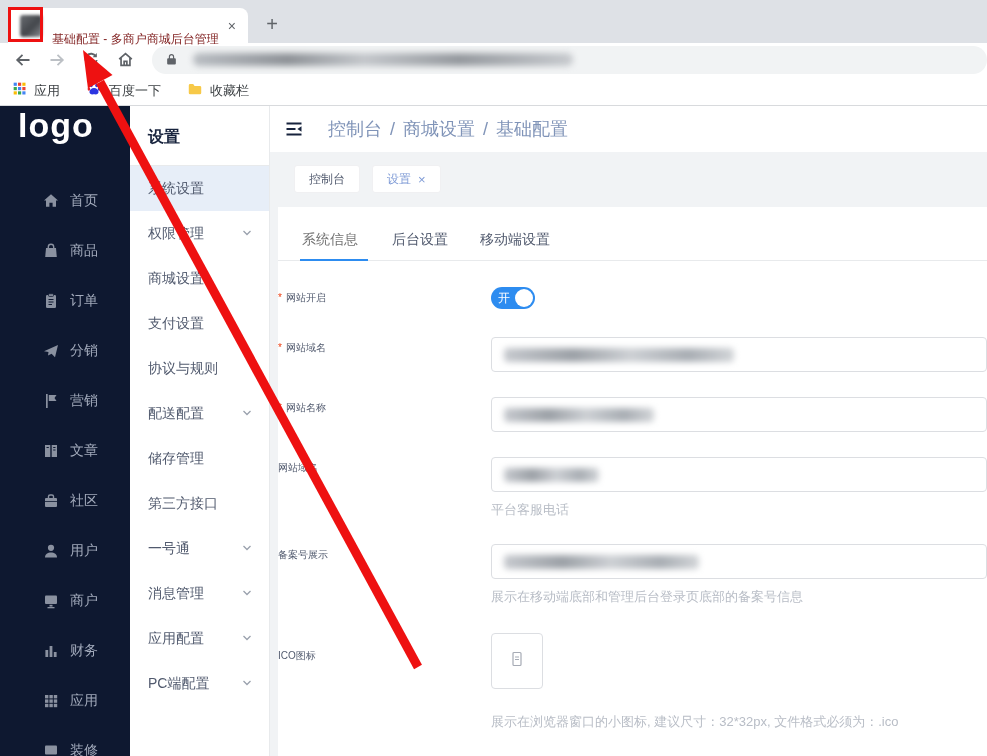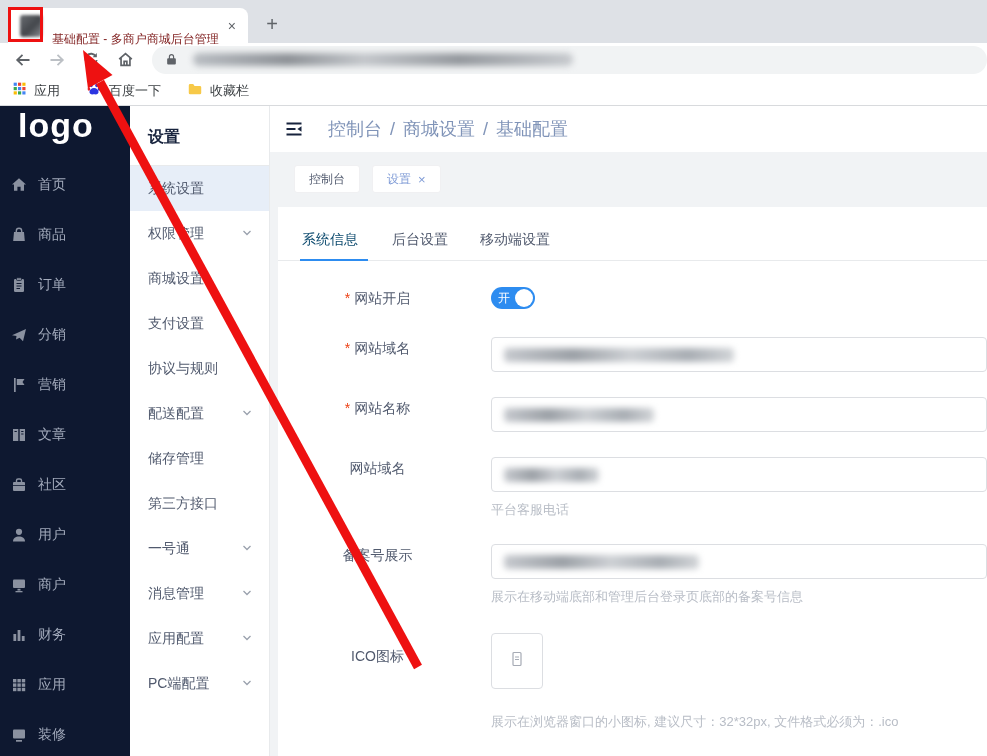--- a/index.html
+++ b/index.html
@@ -28,21 +28,21 @@
   .bookmarks-bar { height:30px; background:#fff; border-bottom:1px solid #d8dadd; display:flex;
                    align-items:center; padding-left:12px; }
   .bm-item { display:flex; align-items:center; margin-right:26px; }
   .bm-item .bm-label { font-size:13px; color:#3c4043; margin-left:7px; }
 
   
   .app { display:flex; height:650px; }
   .sidebar { width:130px; background:#0e1830; color:#9aa3b4; flex:none; }
   .logo-wrap { height:70px; display:flex; align-items:flex-start; padding-left:18px; }
   .logo-text { color:#fff; font-size:34px; font-weight:bold; letter-spacing:1px; }
-  .side-item { height:50px; display:flex; align-items:flex-start; padding-left:10px; cursor:pointer; }
+  .side-item { height:50px; display:flex; align-items:center; padding-left:42px; cursor:pointer; }
   .side-icon { width:18px; height:18px; margin-right:10px; flex:none; display:flex; align-items:center; }
   .side-label { font-size:14px; color:#a3abbc; }
 
   .submenu { width:140px; background:#fff; border-right:1px solid #e8eaec; flex:none; }
   .submenu-title { font-size:16px; font-weight:bold; color:#17233d; padding:21px 18px 17px; }
   .submenu-divider { height:1px; background:#e8eaec; }
   .sub-item { height:45px; display:flex; align-items:center; justify-content:space-between;
               padding:0 16px 0 18px; font-size:14px; color:#515a6e; cursor:pointer; }
   .sub-item.active { background:#e7eef8; }
 
@@ -55,26 +55,26 @@
   .tag-bar { height:58px; display:flex; align-items:center; padding-left:24px; }
   .tag { height:28px; background:#fff; border:1px solid #f0f0f2; border-radius:3px; display:flex;
          align-items:center; padding:0 14px; margin-right:12px; font-size:12px; color:#515a6e; }
   .tag.active { color:#7f9bd6; }
   .tag .tag-close { margin-left:7px; font-size:13px; color:#7f9bd6; }
 
   .card { flex:1; background:#fff; margin-left:8px; padding-top:24px; min-width:0; }
   .tabs-row { display:flex; padding-left:22px; border-bottom:1px solid #e8eaec; }
   .tab-item { font-size:14px; color:#515a6e; padding:0 16px 13px; line-height:16px; cursor:pointer; position:relative; }
   .tab-item:first-child { padding-left:2px; padding-right:18px; }
-  .tab-item.active { color:#0c4a6e; }
+  .tab-item.active { color:#737373; }
   .tab-item.active::after { content:""; position:absolute; left:0; right:8px; bottom:-1px; height:2px; background:#2d8cf0; }
 
   .form { margin-top:26px; }
   .form-row { display:flex; margin-bottom:25px; }
-  .form-label { width:199px; text-align:center; font-size:14px; color:#515a6e; line-height:22px; flex:none; }
+  .form-label { width:199px; text-align:left; font-size:10px; color:#515a6e; line-height:22px; flex:none; }
   .req { color:#ed4014; margin-right:4px; }
   .form-control { flex:1; margin-left:14px; min-width:0; }
   .text-input { height:35px; border:1px solid #dcdee2; border-radius:4px; background:#fff;
                 display:flex; align-items:center; padding-left:12px; }
   .val-blur { height:14px; border-radius:4px;
               background:linear-gradient(90deg,#c6c9ce,#9ba0a6 30%,#cdd0d4 55%,#a8adb3 80%,#d2d5d8); filter:blur(3px); }
   .help-text { font-size:13px; color:#b8bdc6; margin-top:9px; line-height:18px; }
   .switch { width:44px; height:22px; background:#2d8cf0; border-radius:11px; position:relative;
             display:flex; align-items:center; cursor:pointer; }
   .switch-text { color:#fff; font-size:12px; margin-left:7px; }

